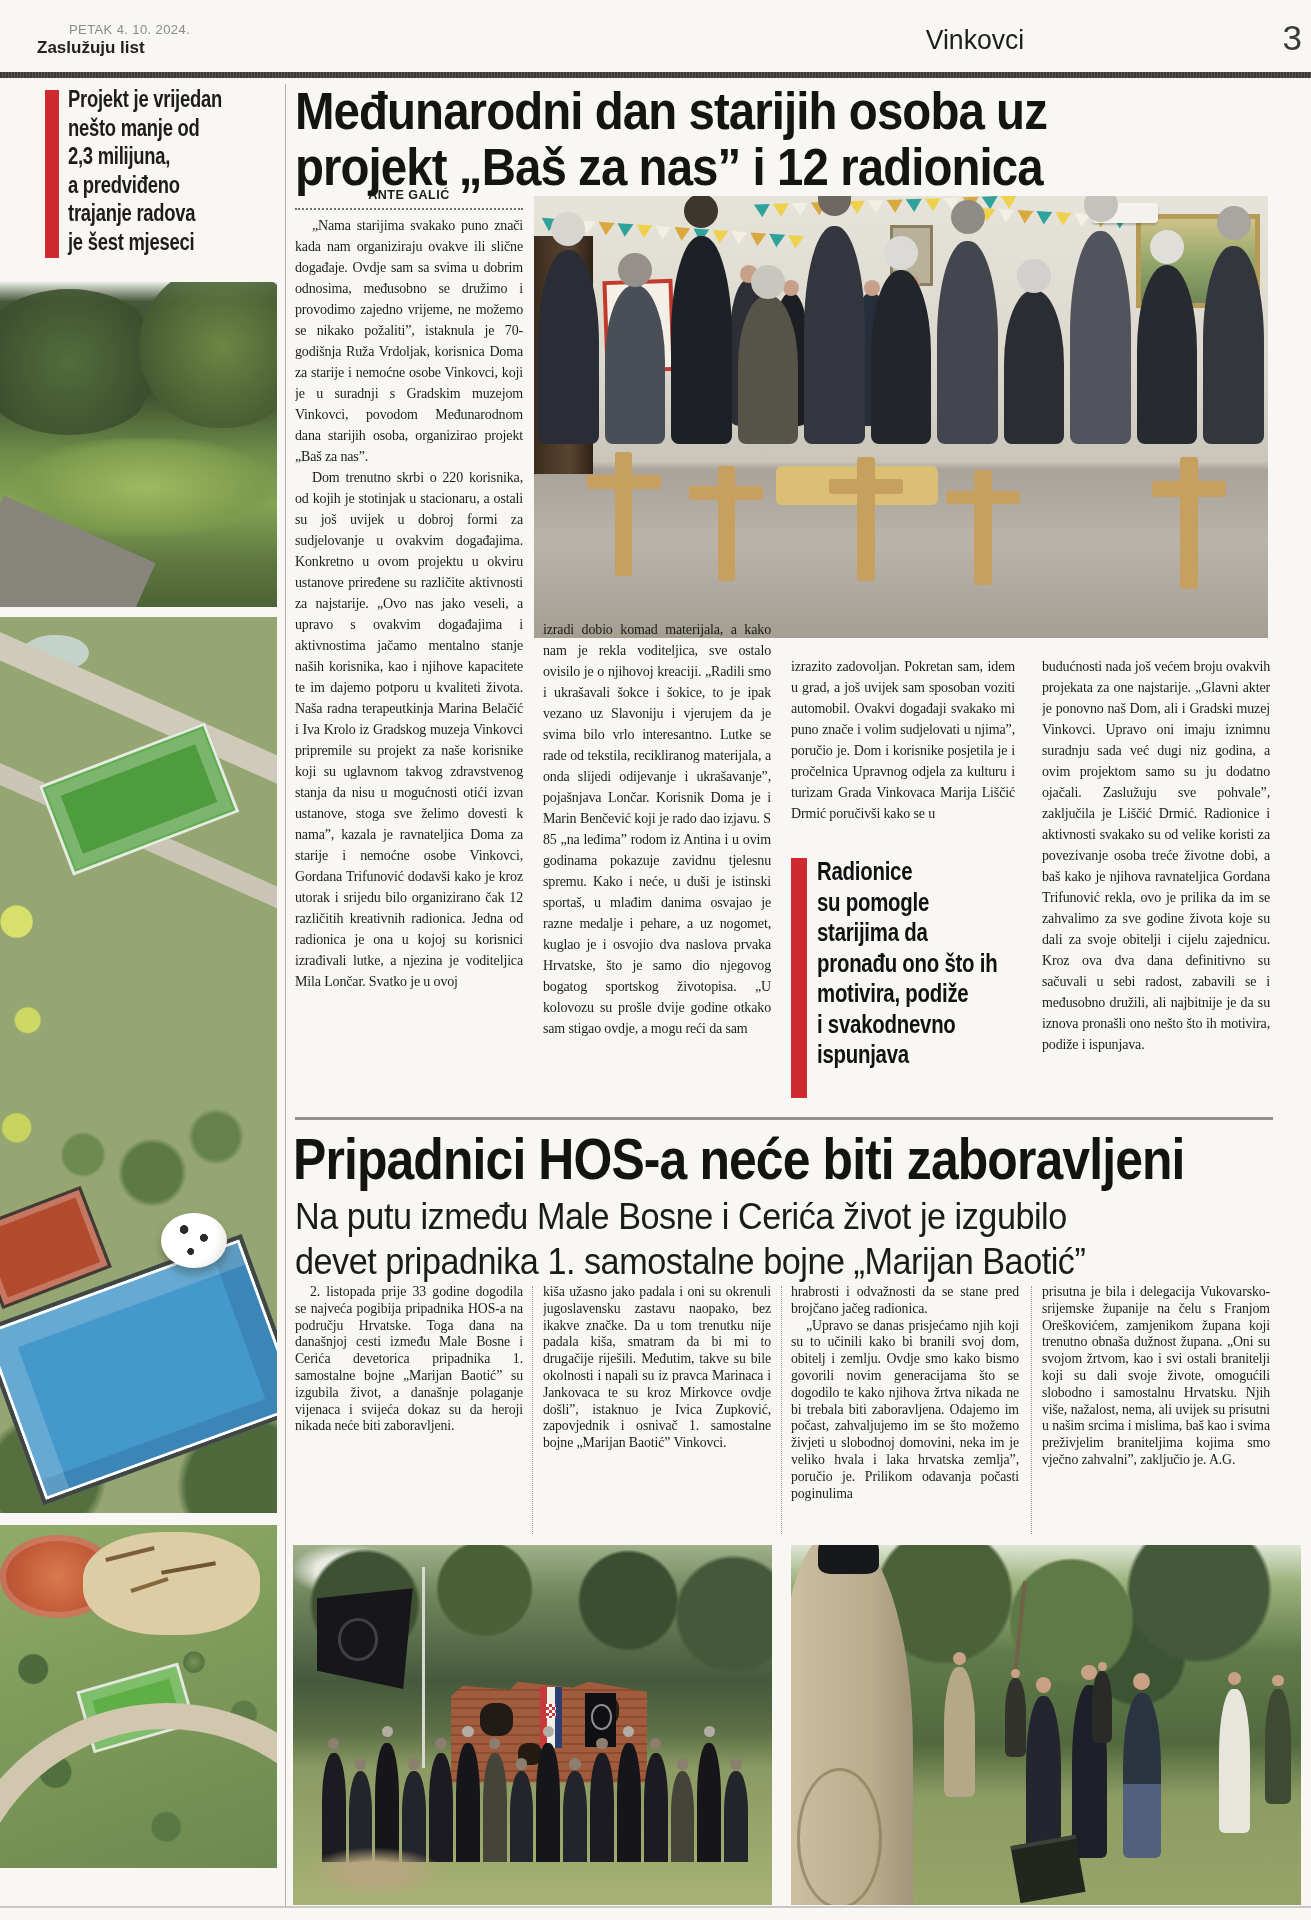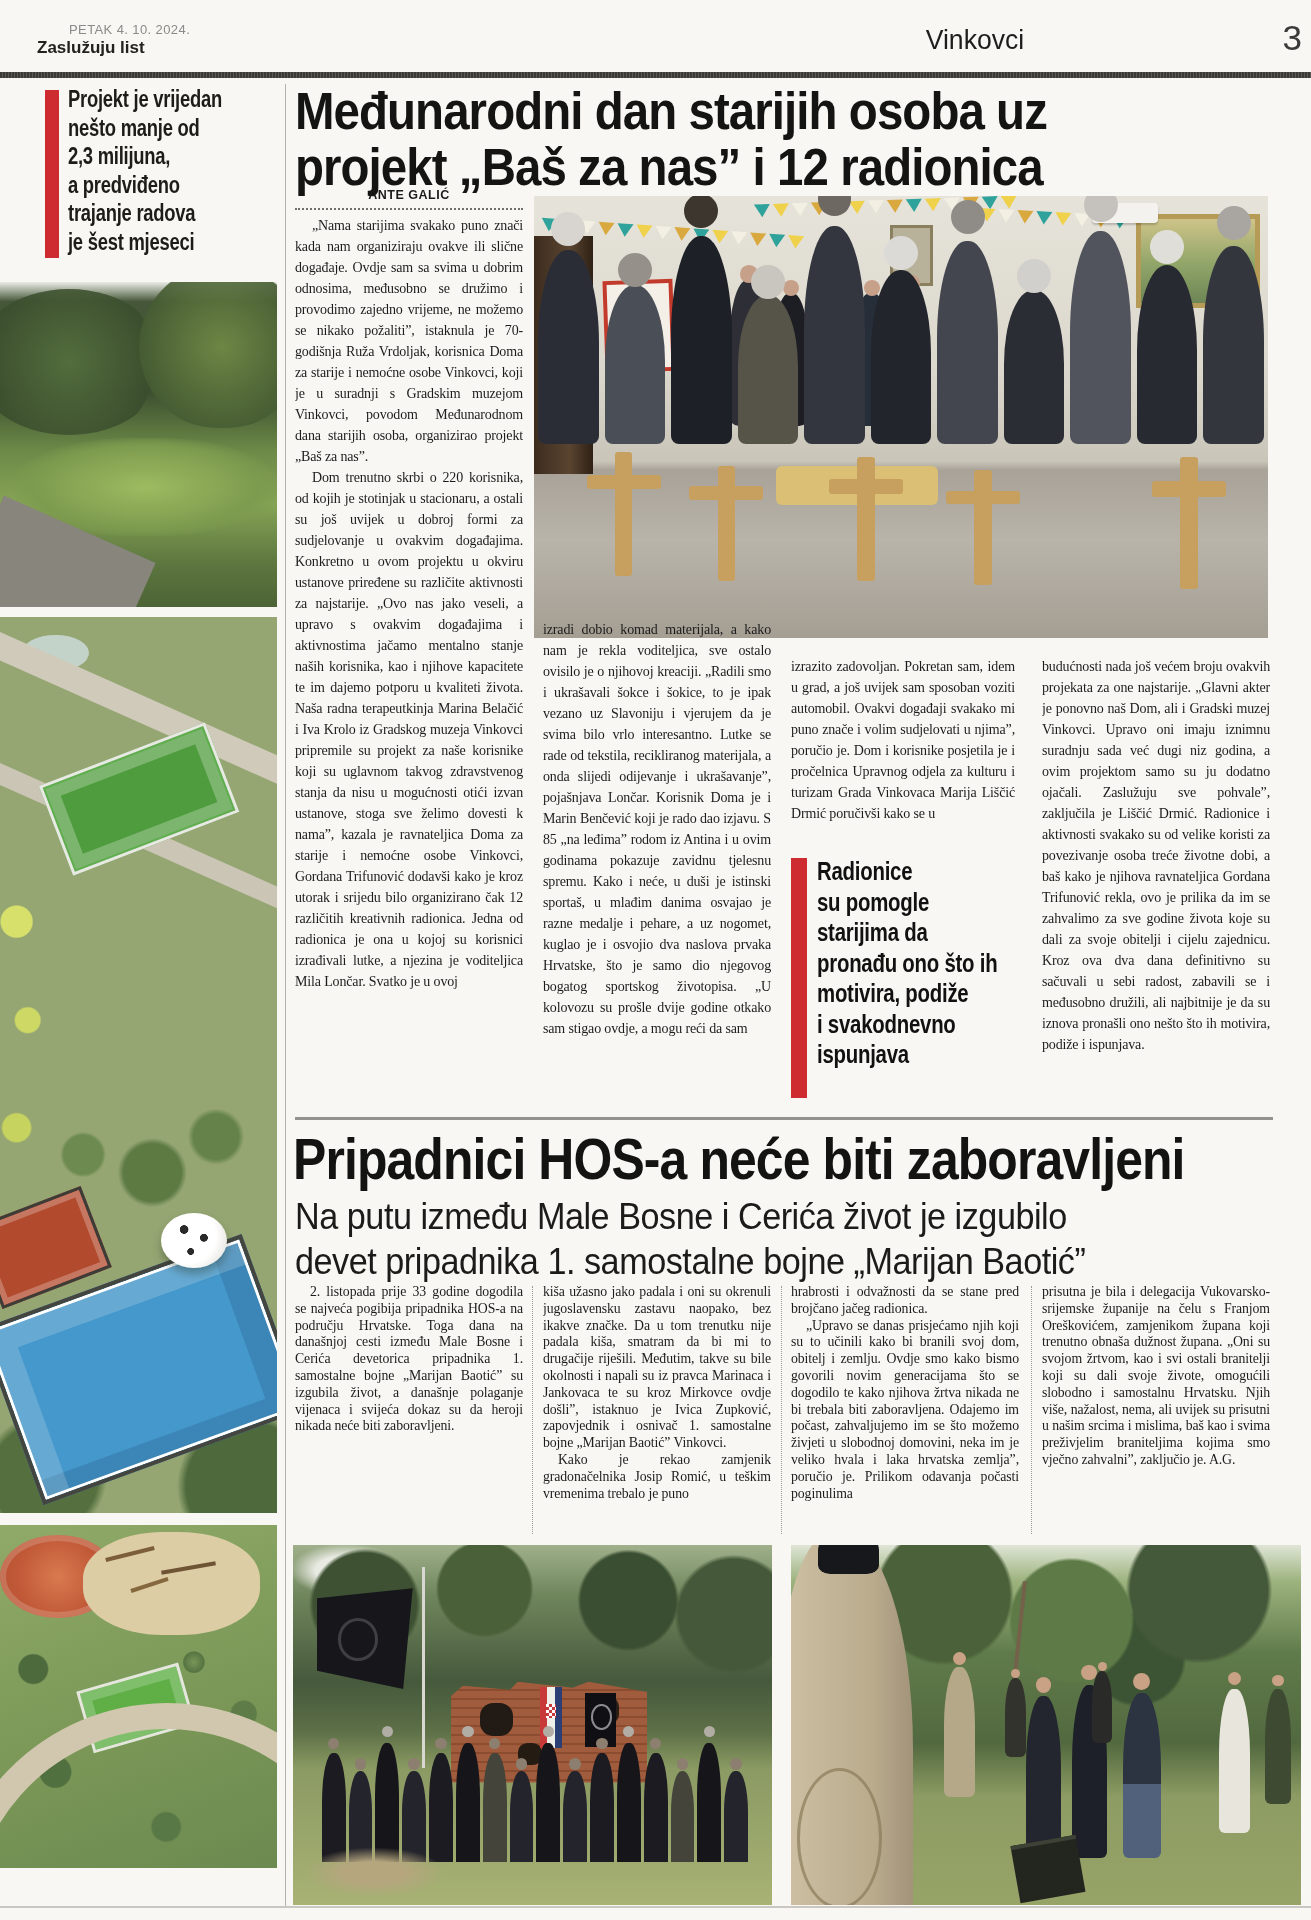--- a/index.html
+++ b/index.html
@@ -375,21 +375,20 @@
   <div class="abs sans a2-sub">
     <div>Na putu između Male Bosne i Cerića život je izgubilo</div>
     <div>devet pripadnika 1. samostalne bojne „Marijan Baotić”</div>
   </div>
 
   <div class="abs bodycol a2col a2c1">
     <p style="text-indent:15px;">2. listopada prije 33 godine dogodila se najveća pogibija pripadnika HOS-a na području Hrvatske. Toga dana na današnjoj cesti između Male Bosne i Cerića devetorica pripadnika 1. samostalne bojne „Marijan Baotić” su izgubila život, a današnje polaganje vijenaca i svijeća dokaz su da heroji nikada neće biti zaboravljeni.</p>
   </div>
   <div class="abs bodycol a2col a2c2">
     <p style="text-indent:0;">kiša užasno jako padala i oni su okrenuli jugoslavensku zastavu naopako, bez ikakve značke. Da u tom trenutku nije padala kiša, smatram da bi mi to drugačije riješili. Međutim, takve su bile okolnosti i napali su iz pravca Marinaca i Jankovaca te su kroz Mirkovce ovdje došli”, istaknuo je Ivica Zupković, zapovjednik i osnivač 1. samostalne bojne „Marijan Baotić” Vinkovci.</p>
-    <p>Kako je rekao zamjenik gradonačelnika Josip Romić, u teškim vremenima trebalo je puno</p>
   </div>
   <div class="abs bodycol a2col a2c3">
     <p style="text-indent:0;">hrabrosti i odvažnosti da se stane pred brojčano jačeg radionica.</p>
     <p>„Upravo se danas prisjećamo njih koji su to učinili kako bi branili svoj dom, obitelj i zemlju. Ovdje smo kako bismo govorili novim generacijama što se dogodilo te kako njihova žrtva nikada ne bi trebala biti zaboravljena. Odajemo im počast, zahvaljujemo im se što možemo živjeti u slobodnoj domovini, neka im je veliko hvala i laka hrvatska zemlja”, poručio je. Prilikom odavanja počasti poginulima</p>
   </div>
   <div class="abs bodycol a2col a2c4">
     <p style="text-indent:0;">prisutna je bila i delegacija Vukovarsko-srijemske županije na čelu s Franjom Oreškovićem, zamjenikom župana koji trenutno obnaša dužnost župana. „Oni su svojom žrtvom, kao i svi ostali branitelji koji su dali svoje živote, omogućili slobodno i samostalnu Hrvatsku. Njih više, nažalost, nema, ali uvijek su prisutni u našim srcima i mislima, baš kao i svima preživjelim braniteljima kojima smo vječno zahvalni”, zaključio je. A.G.</p>
   </div>
   <div class="abs colsep" style="left:532px;"></div>
   <div class="abs colsep" style="left:781px;"></div>

